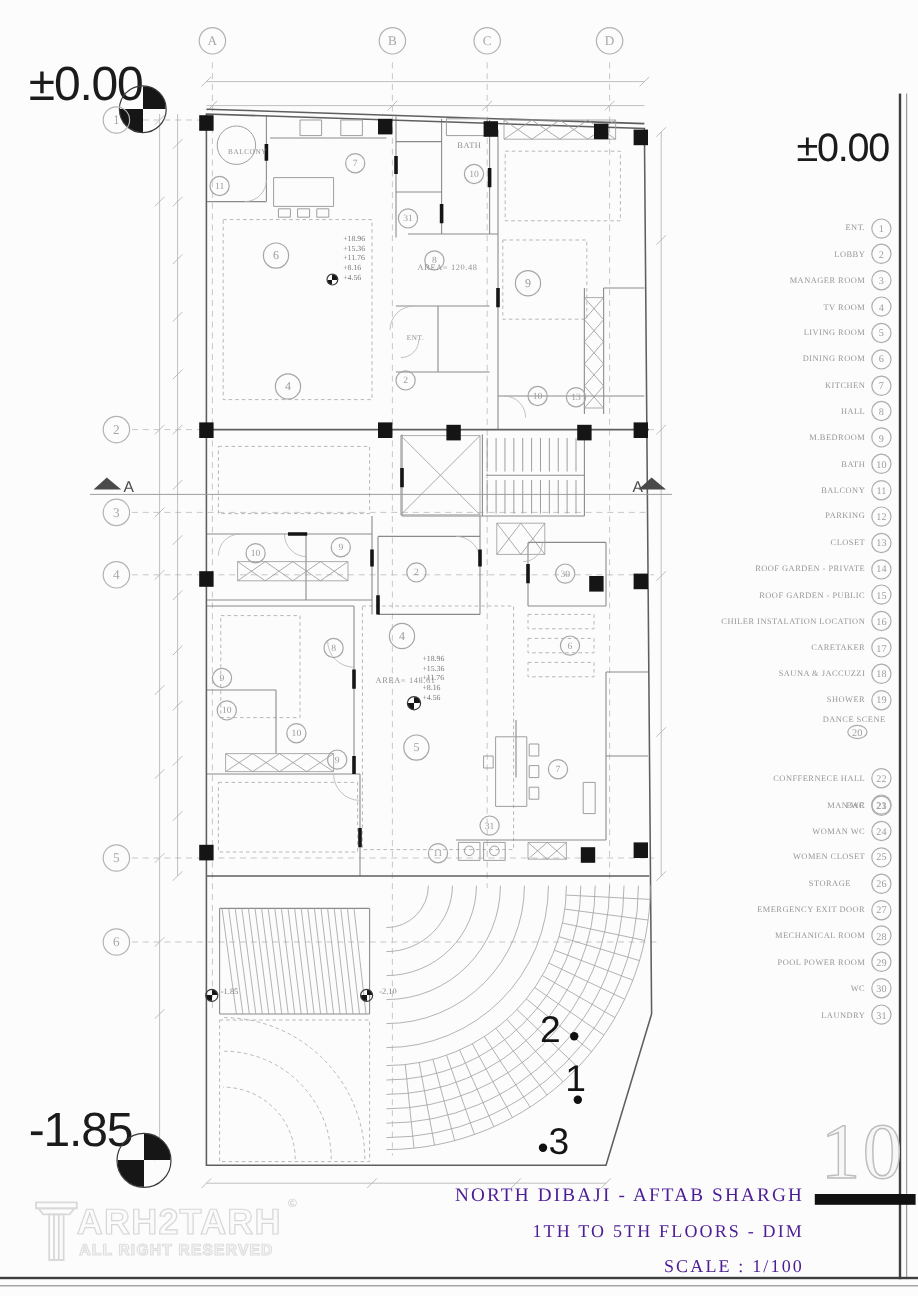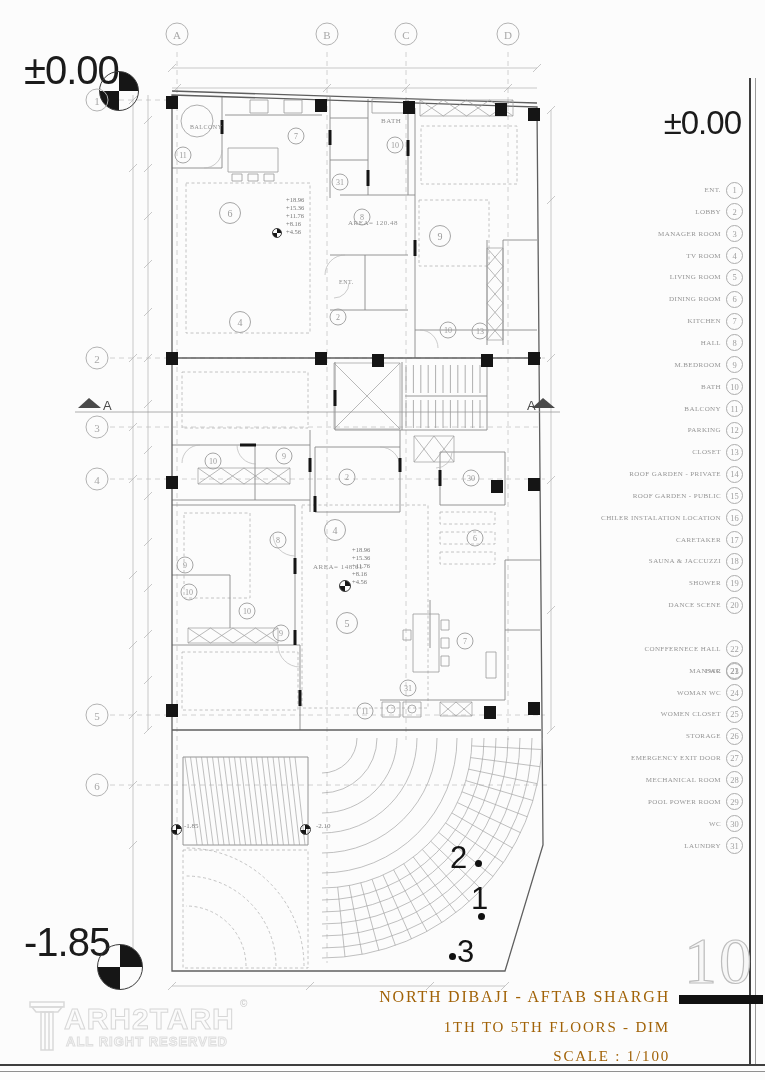--- a/index.html
+++ b/index.html
@@ -43,21 +43,21 @@
   
   .vframe1{position:absolute;left:749px;top:78px;width:2px;height:988px;background:#3f3f3f;}
   .vframe2{position:absolute;left:755px;top:78px;width:1px;height:988px;background:#9a9a9a;}
   .hframe1{position:absolute;left:0;top:1064px;width:765px;height:2px;background:#3f3f3f;}
   .hframe2{position:absolute;left:0;top:1071px;width:765px;height:1px;background:#8f8f8f;}
   
   .sheetnum{position:absolute;left:676px;top:928px;width:86px;text-align:center;
             font-family:"Liberation Serif",serif;font-size:66px;line-height:66px;color:#f7f7f7;
             -webkit-text-stroke:1.2px #bdbdbd;letter-spacing:2px;}
   .blackbar{position:absolute;left:679px;top:995px;width:84px;height:9px;background:#111;}
-  .tb-line{position:absolute;right:95px;color:#a16207;font-family:"Liberation Serif",serif;
+  .tb-line{position:absolute;right:95px;color:#4c1d95;font-family:"Liberation Serif",serif;
            letter-spacing:1.8px;white-space:nowrap;}
   .tb1{top:988px;font-size:16px;}
   .tb2{top:1019px;font-size:15px;}
   .tb3{top:1048px;font-size:15px;}
   
   .logo{position:absolute;left:28px;top:998px;width:300px;height:64px;}
   .logo-text{position:absolute;left:36px;top:4px;font-family:"Liberation Sans",sans-serif;
              font-weight:bold;font-size:30px;color:#fbfbfb;-webkit-text-stroke:1px #d7d7d7;letter-spacing:1px;}
   .logo-reg{position:absolute;left:212px;top:0px;font-size:10px;color:#cfcfcf;font-weight:bold;}
   .logo-tag{position:absolute;left:38px;top:36px;font-family:"Liberation Sans",sans-serif;
@@ -290,21 +290,21 @@
         <div class="legend-circ">17</div>
       </div>
       <div class="legend-row" style="top:552.45px;">
         <div class="legend-label">SAUNA &amp; JACCUZZI</div>
         <div class="legend-circ">18</div>
       </div>
       <div class="legend-row" style="top:574.3px;">
         <div class="legend-label">SHOWER</div>
         <div class="legend-circ">19</div>
       </div>
-      <div class="legend-row" style="top:596.1500000000001px;">
+      <div class="legend-row" style="top:596.1500000000001px;flex-direction:column;">
         <div class="legend-label">DANCE SCENE</div>
         <div class="legend-circ">20</div>
       </div>
       <div class="legend-row" style="top:618px;margin-top:44px;">
         <div class="legend-label">BAR</div>
         <div class="legend-circ">21</div>
       </div>
       <div class="legend-row" style="top:639.85px;">
         <div class="legend-label">CONFFERNECE HALL</div>
         <div class="legend-circ">22</div>
@@ -314,21 +314,21 @@
         <div class="legend-circ">23</div>
       </div>
       <div class="legend-row" style="top:683.55px;">
         <div class="legend-label">WOMAN WC</div>
         <div class="legend-circ">24</div>
       </div>
       <div class="legend-row" style="top:705.4000000000001px;">
         <div class="legend-label">WOMEN CLOSET</div>
         <div class="legend-circ">25</div>
       </div>
-      <div class="legend-row" style="top:727.25px;">
+      <div class="legend-row" style="top:727.25px;gap:12px;">
         <div class="legend-label">STORAGE</div>
         <div class="legend-circ">26</div>
       </div>
       <div class="legend-row" style="top:749.1px;">
         <div class="legend-label">EMERGENCY EXIT DOOR</div>
         <div class="legend-circ">27</div>
       </div>
       <div class="legend-row" style="top:770.95px;">
         <div class="legend-label">MECHANICAL ROOM</div>
         <div class="legend-circ">28</div>

